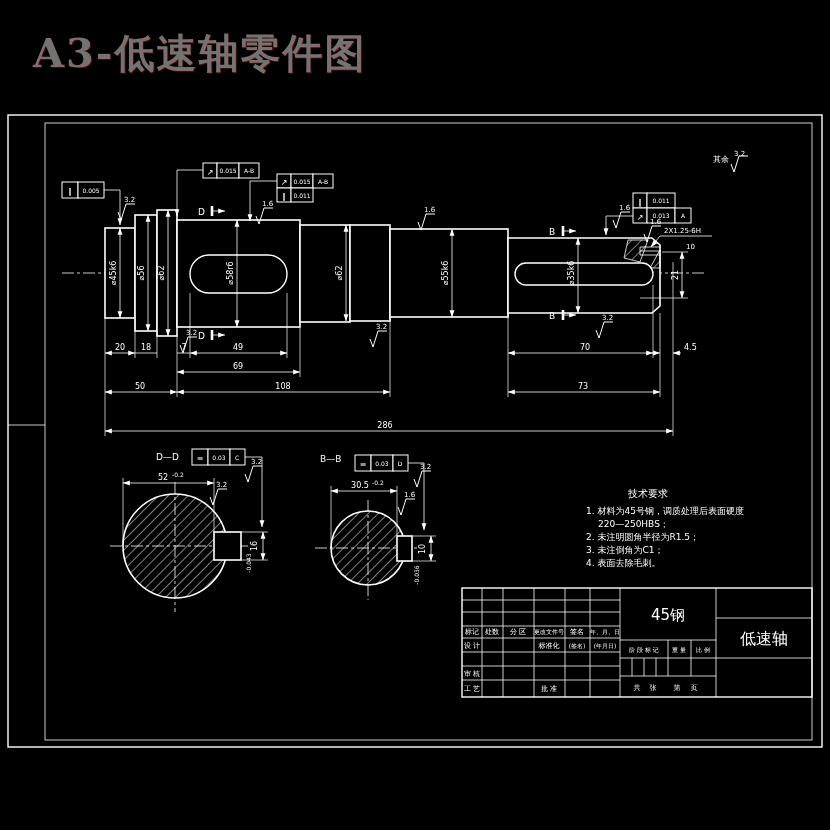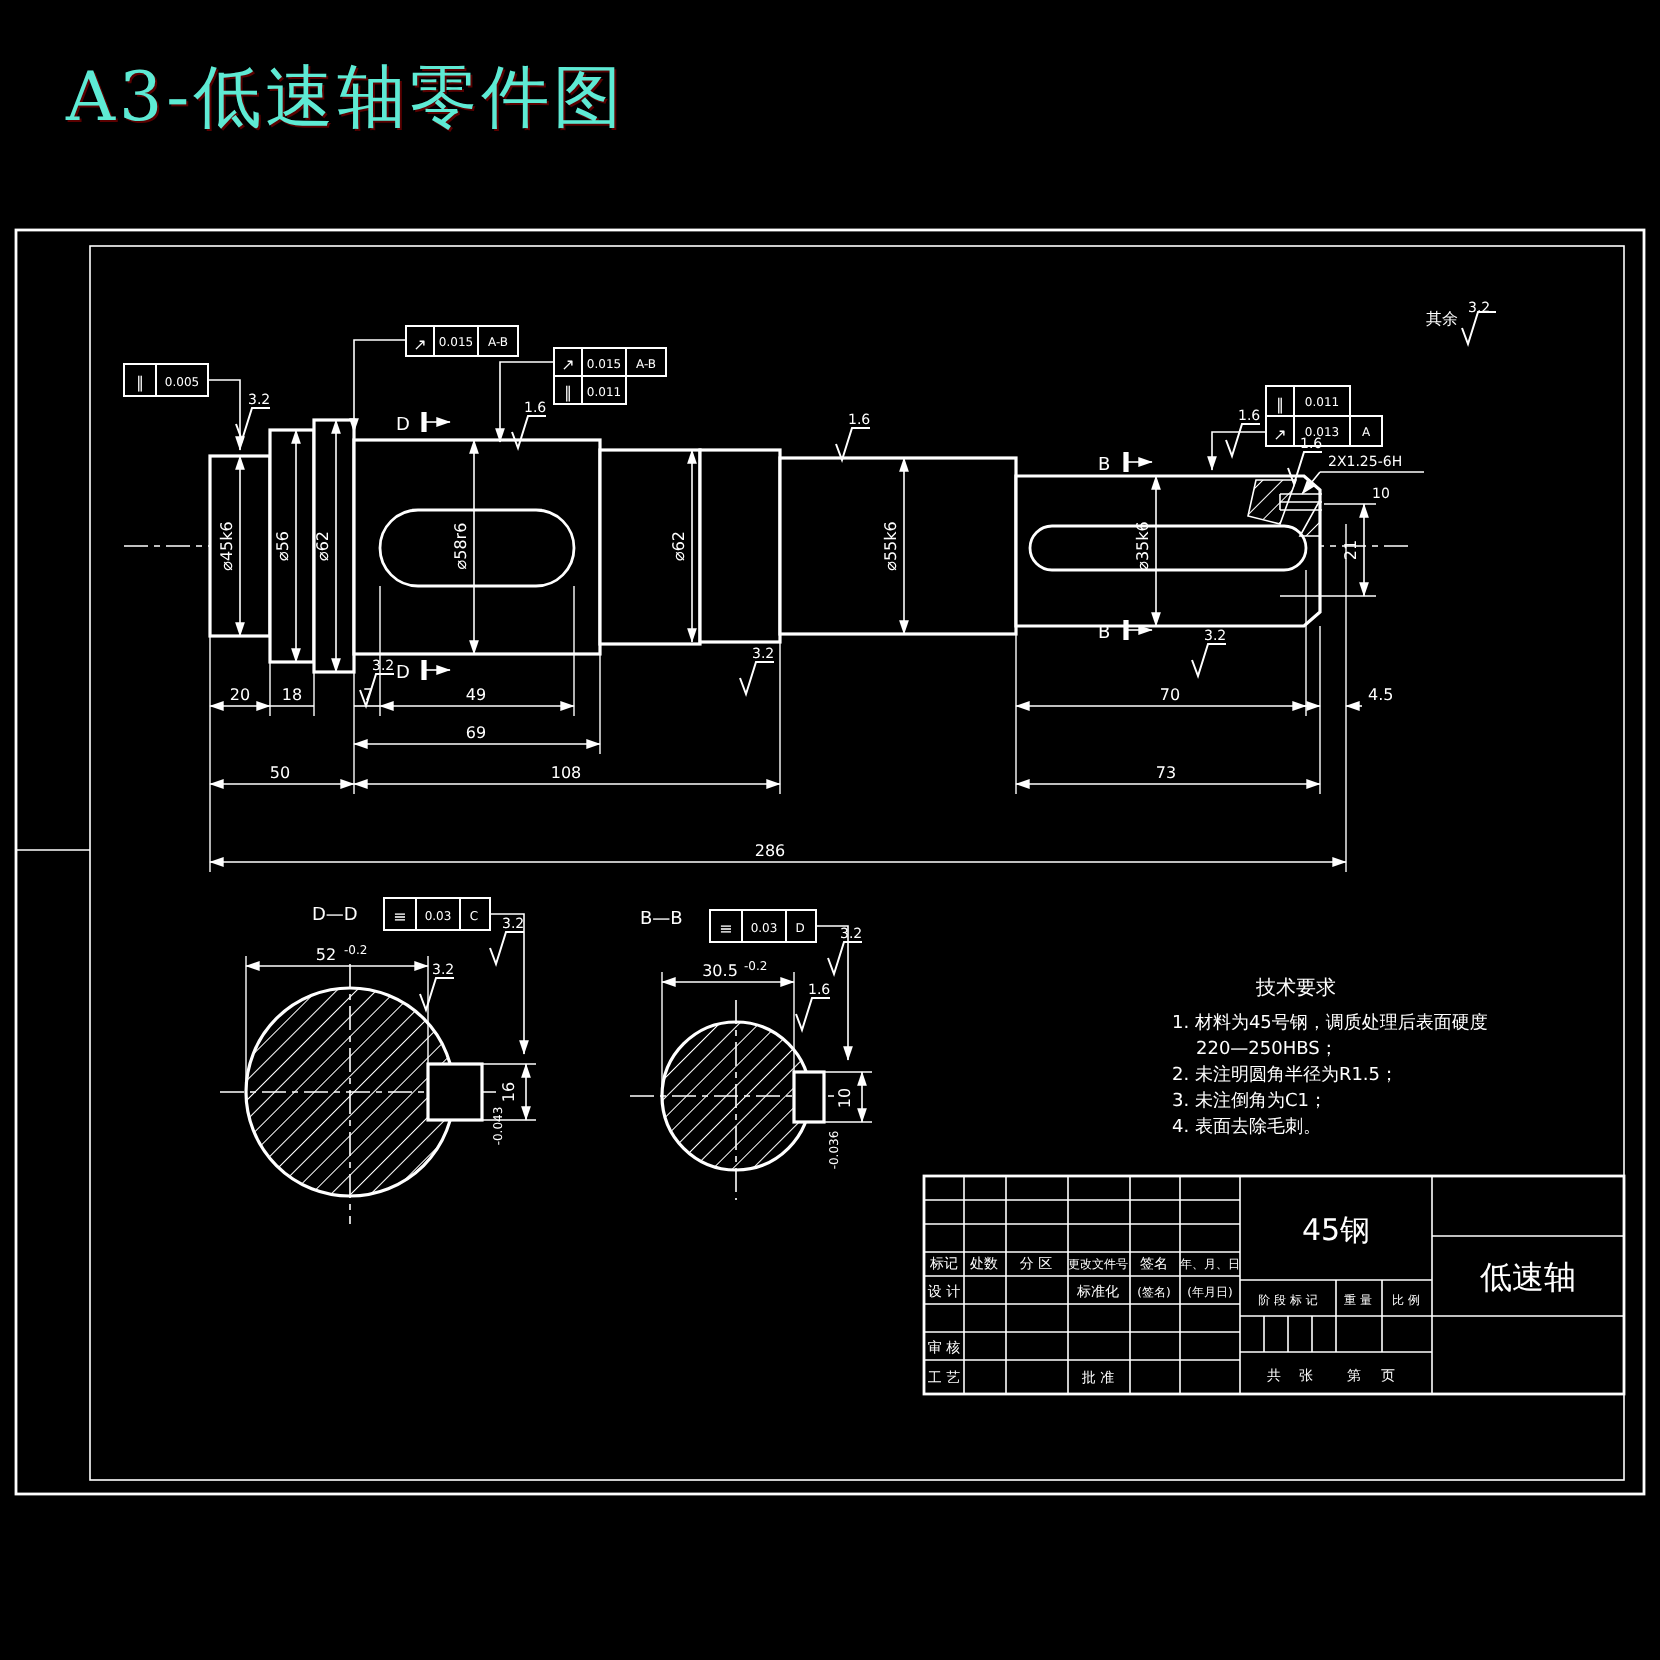--- a/index.html
+++ b/index.html
@@ -1,20 +1,20 @@
 <!DOCTYPE html>
 <html><head>
 <meta charset="utf-8">
 <style>
   html,body{margin:0;padding:0;background:#000;width:830px;height:830px;overflow:hidden}
   .stage{position:relative;width:830px;height:830px;background:#000;font-family:"Liberation Sans",sans-serif}
   .page-title{
     position:absolute;left:33px;top:26px;
-    font-family:"DejaVu Serif",serif;font-weight:400;
-    font-size:34px;letter-spacing:2px;color:#5eead4;
+    font-family:"DejaVu Serif",serif;font-weight:700;
+    font-size:40px;letter-spacing:2px;color:#737373;
     text-shadow:1px 1px 0 #5a0000;
   }
   svg text{fill:#fff;font-family:"DejaVu Sans",sans-serif}
   .t6{font-size:6px}.t7{font-size:7px}.t8{font-size:8px}.t9{font-size:9px}
   .t10{font-size:10px}.t15{font-size:15px}.t16{font-size:16px}
   .ln{stroke:#fff;stroke-width:1.4;fill:none}
   .seg{stroke:#fff;stroke-width:1.6;fill:#000}
   .thin{stroke:#fff;stroke-width:0.8;fill:none}
   .ext{stroke:#fff;stroke-width:0.7;fill:none}
   .cl{stroke:#fff;stroke-width:0.8;fill:none;stroke-dasharray:12 3 3 3}

